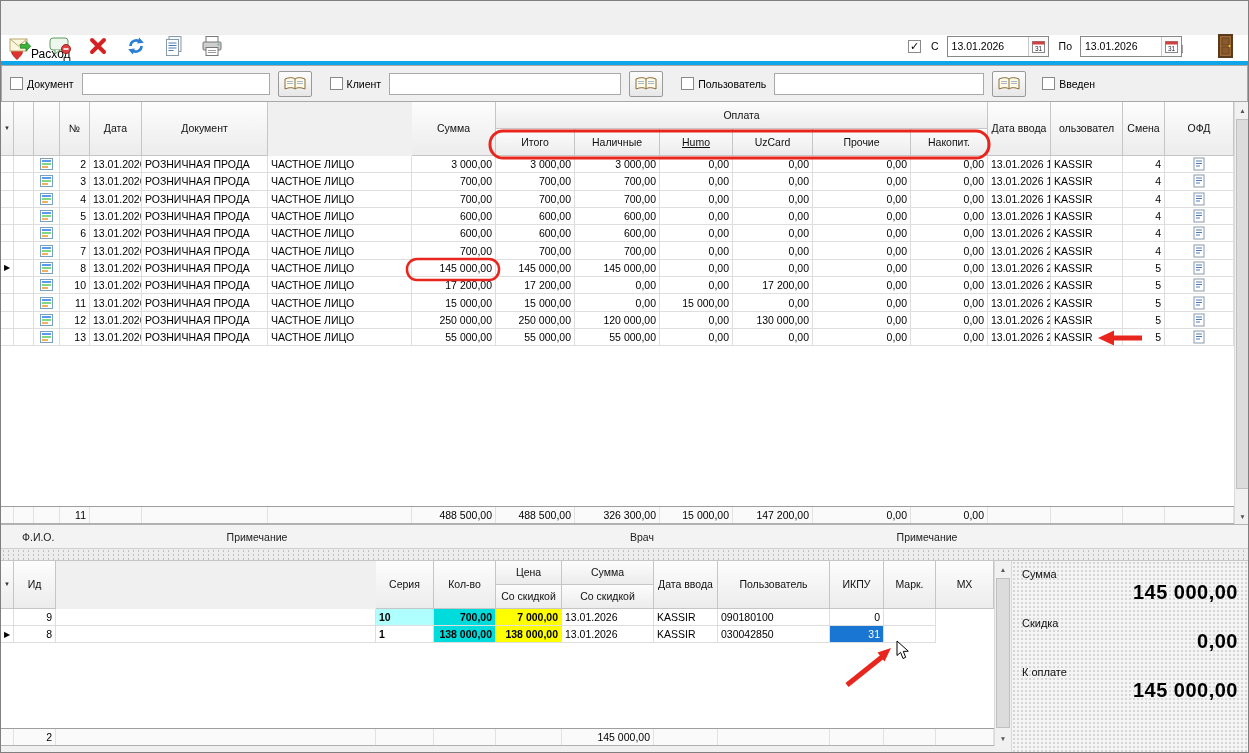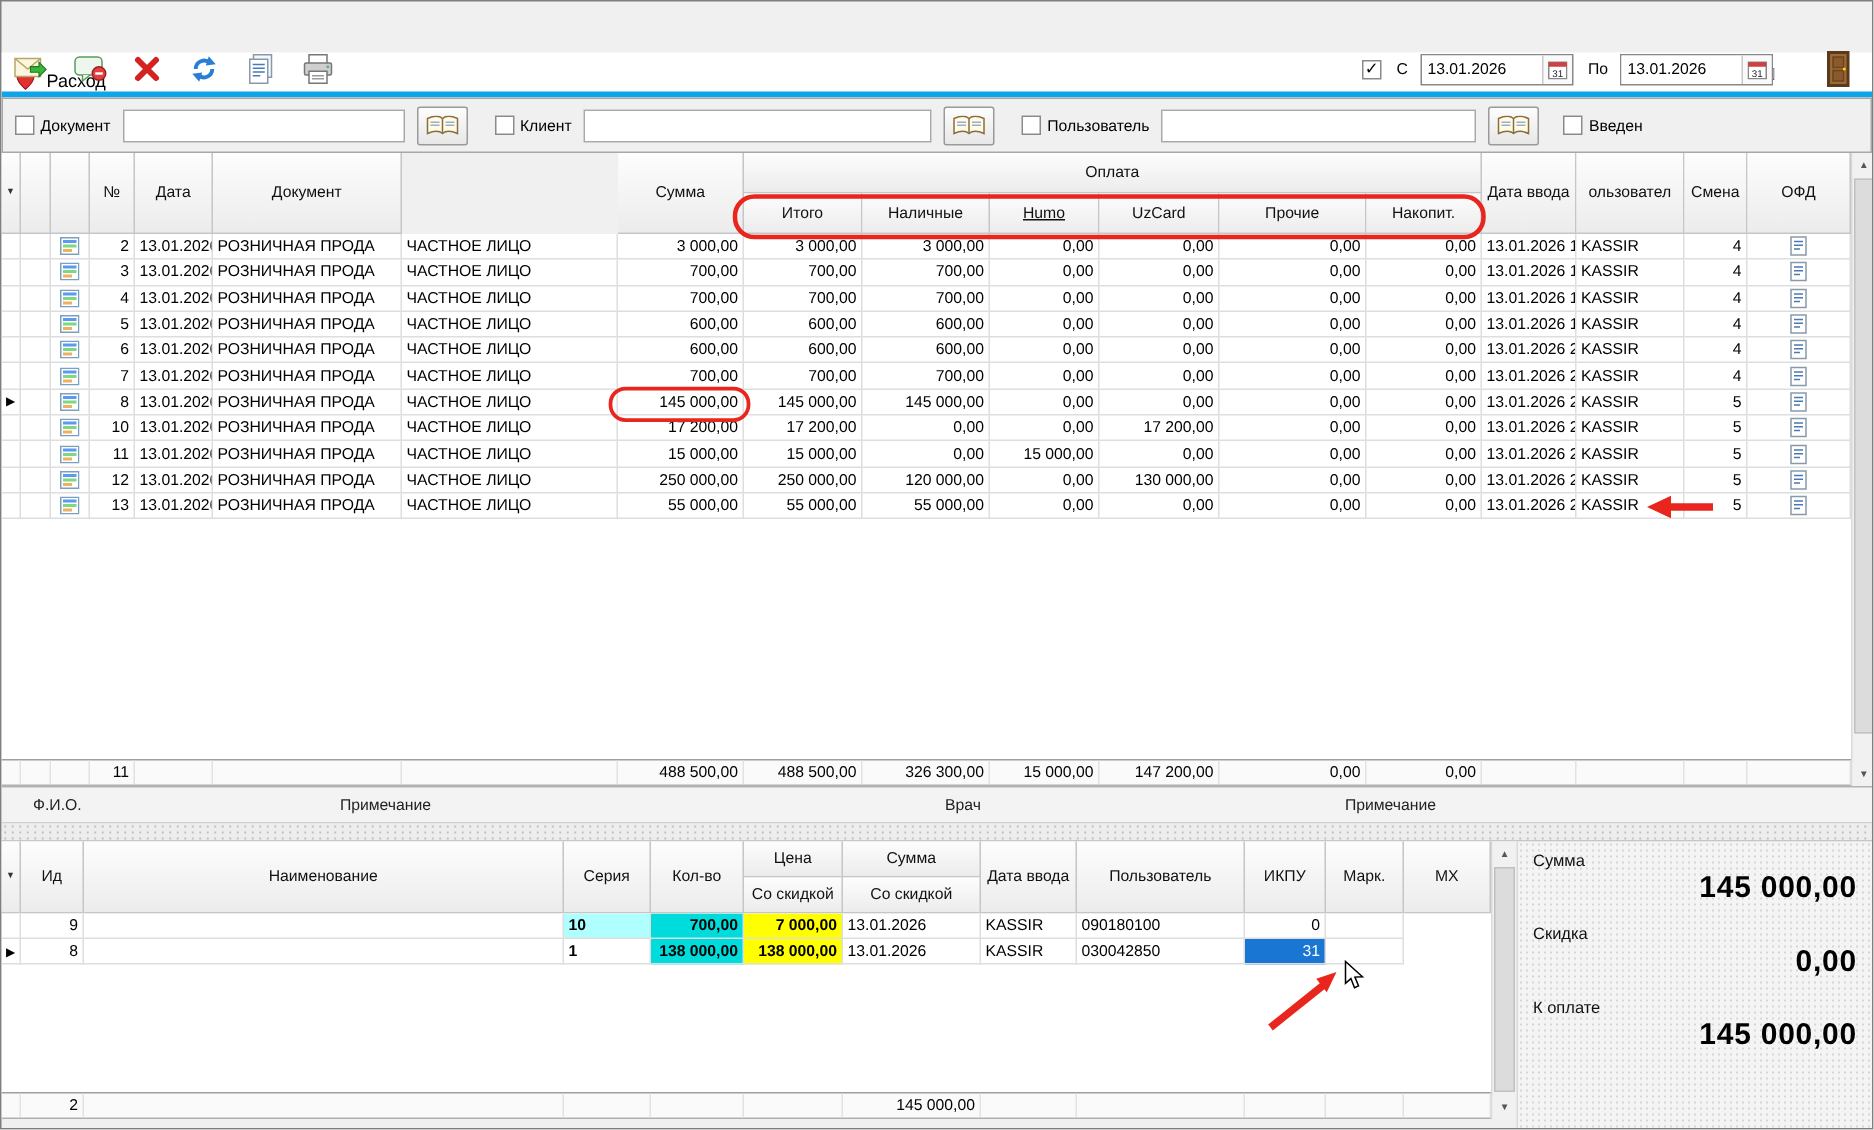--- a/index.html
+++ b/index.html
@@ -610,21 +610,20 @@
     <span class="b2">Врач</span>
     <span class="b3">Примечание</span>
   </div>
   <div id="splitter"></div>
 
   <div id="dg-header" style="grid-template-columns: 13px 42px 320px 58px 62px 66px 92px 64px 112px 54px 52px 58px;">
       <div class="hcell" style="grid-area: 1 / 1 / 3 / 2;">
         <span class="hdr-tri">▼</span>
       </div>
       <div class="hcell" style="grid-area: 1 / 2 / 3 / 3;">Ид</div>
-      <div class="hcell" style="grid-area: 1 / 3 / 3 / 4;">Наименование</div>
       <div class="hcell" style="grid-area: 1 / 4 / 3 / 5;">Серия</div>
       <div class="hcell" style="grid-area: 1 / 5 / 3 / 6;">Кол-во</div>
       <div class="hcell" style="grid-area: 1 / 6 / 2 / 7;">Цена</div>
       <div class="hcell" style="grid-area: 2 / 6 / 3 / 7;">Со скидкой</div>
       <div class="hcell" style="grid-area: 1 / 7 / 2 / 8;">Сумма</div>
       <div class="hcell" style="grid-area: 2 / 7 / 3 / 8;">Со скидкой</div>
       <div class="hcell" style="grid-area: 1 / 8 / 3 / 9;">Дата ввода</div>
       <div class="hcell" style="grid-area: 1 / 9 / 3 / 10;">Пользователь</div>
       <div class="hcell" style="grid-area: 1 / 10 / 3 / 11;">ИКПУ</div>
       <div class="hcell" style="grid-area: 1 / 11 / 3 / 12;">Марк.</div>

